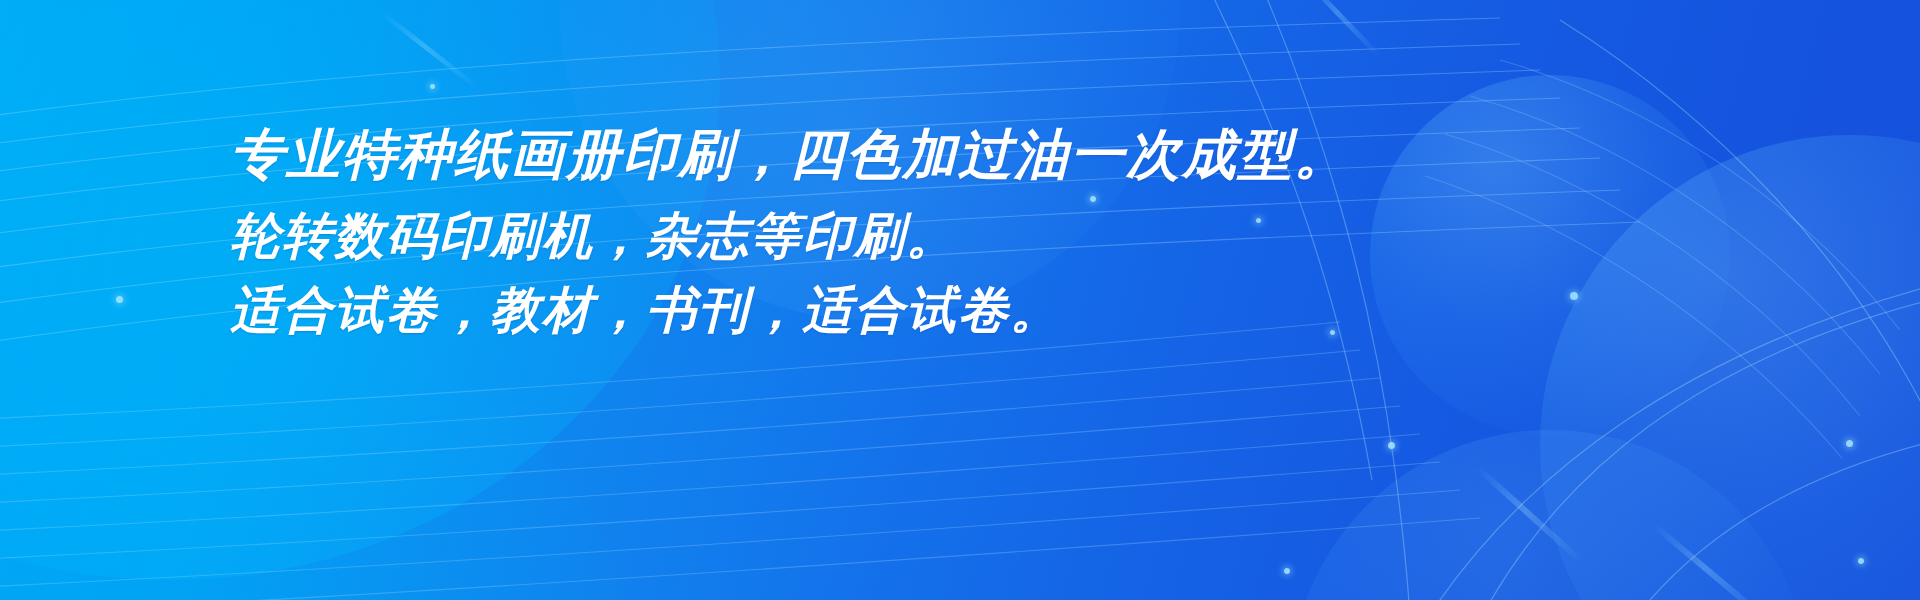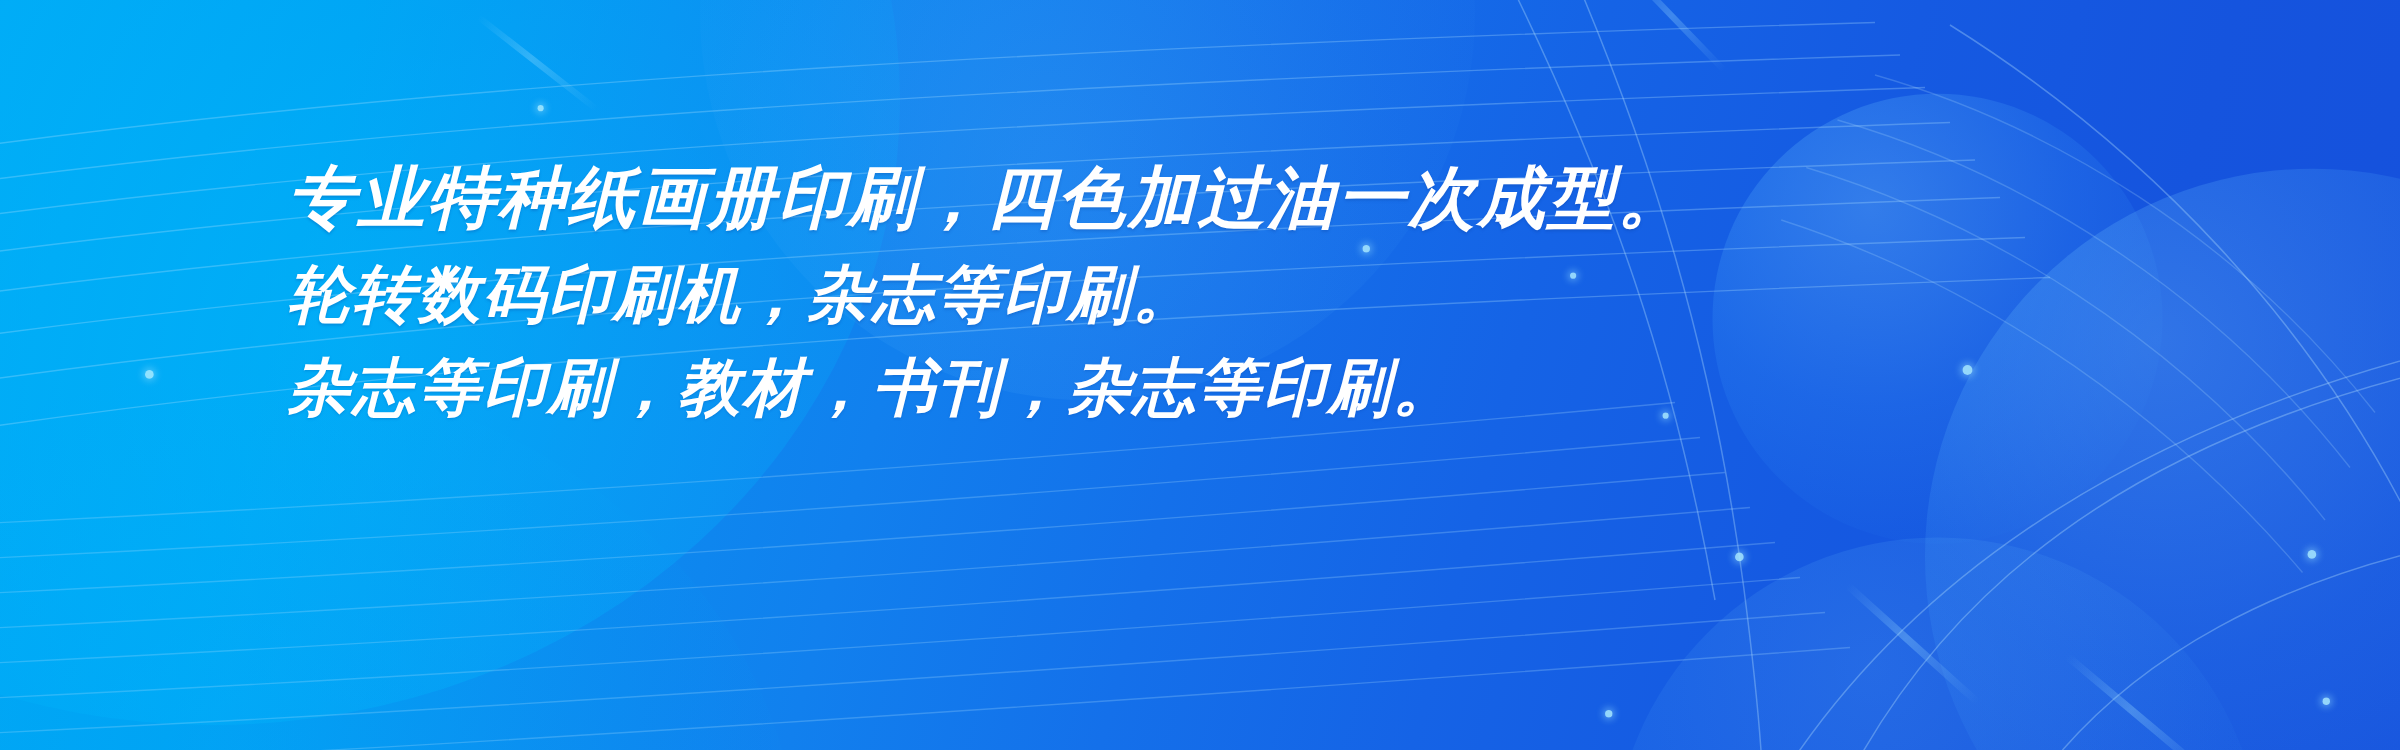--- a/index.html
+++ b/index.html
@@ -120,21 +120,21 @@
   }
   .line {
     color: #ffffff;
     font-family: "Liberation Serif", "DejaVu Serif", serif;
     font-weight: 700;
     font-style: italic;
     letter-spacing: 2px;
     white-space: nowrap;
     text-shadow: 0 1px 2px rgba(10,60,150,0.25);
   }
-  .line-1 { font-size: 54px; line-height: 78px; }
+  .line-1 { font-size: 54px; line-height: 78px; font-family: Liberation Mono, monospace; }
   .line-2 { font-size: 50px; line-height: 72px; margin-top: 2px; }
   .line-3 { font-size: 50px; line-height: 72px; margin-top: 2px; }
 </style>
 </head>
 <body>
 
 <div id="banner">
 
   <div class="wash wash-topleft"></div>
   <div class="wash wash-bottomleft"></div>
@@ -197,16 +197,16 @@
   <div class="dot" style="left:430px;  top:84px;   width:5px;  height:5px;"></div>
 
   <div class="streak" style="left:370px;  top:48px;  width:120px; height:5px; transform:rotate(38deg);"></div>
   <div class="streak" style="left:1460px; top:512px; width:140px; height:6px; transform:rotate(42deg);"></div>
   <div class="streak" style="left:1636px; top:570px; width:150px; height:6px; transform:rotate(40deg);"></div>
   <div class="streak" style="left:1286px; top:14px;  width:110px; height:5px; transform:rotate(46deg);"></div>
 
   <div id="headline">
     <div class="line line-1">专业特种纸画册印刷，四色加过油一次成型。</div>
     <div class="line line-2">轮转数码印刷机，杂志等印刷。</div>
-    <div class="line line-3">杂志等印刷，教材，书刊，杂志等印刷。</div>
+    <div class="line line-3">适合试卷，教材，书刊，适合试卷。</div>
   </div>
 
 </div>
 
 </body></html>

